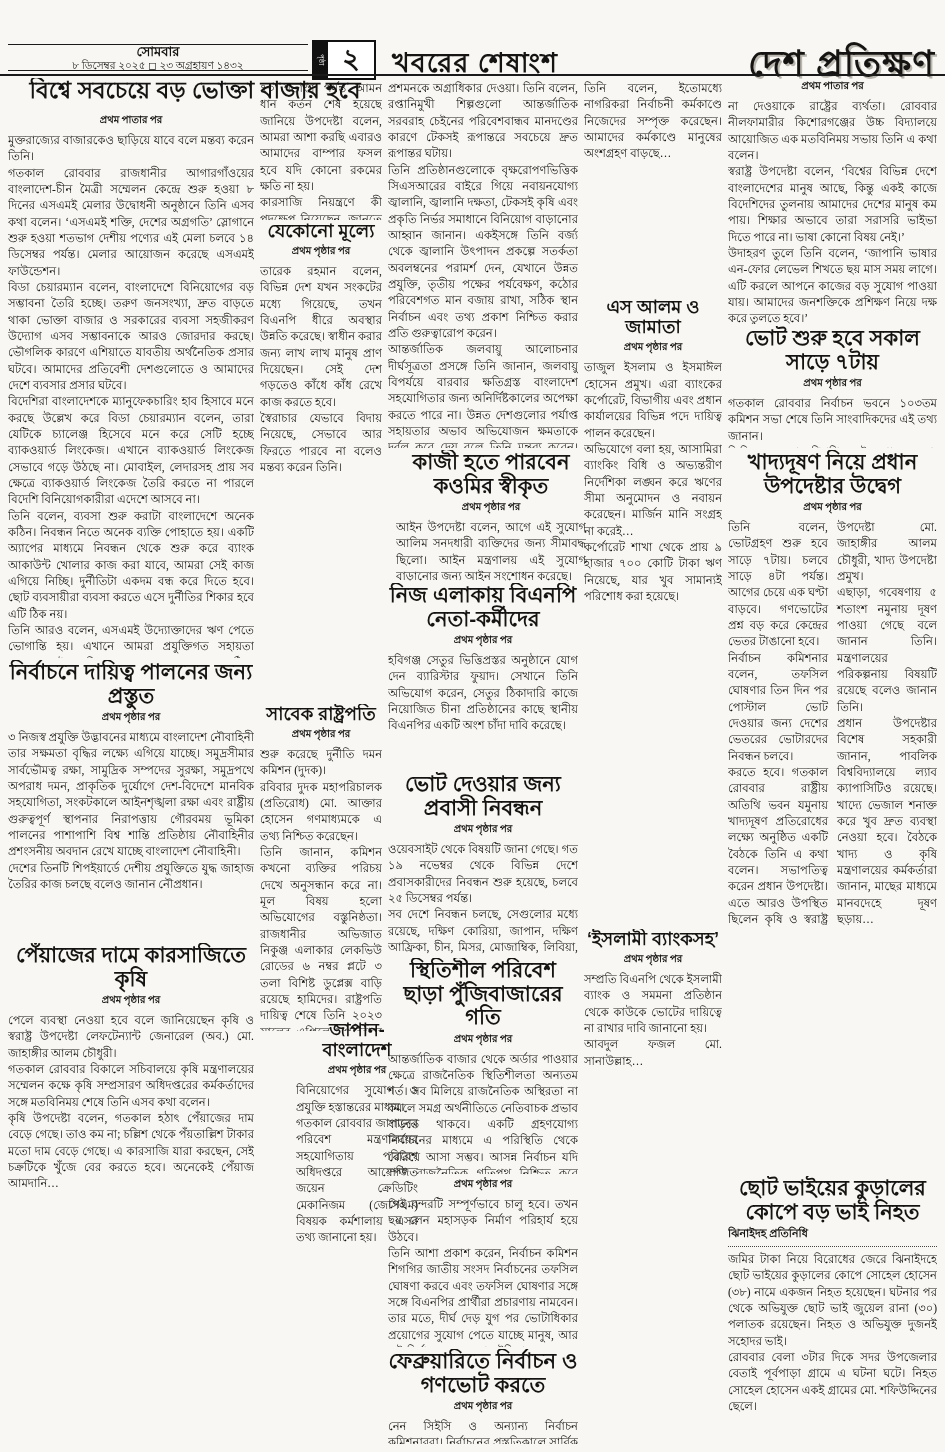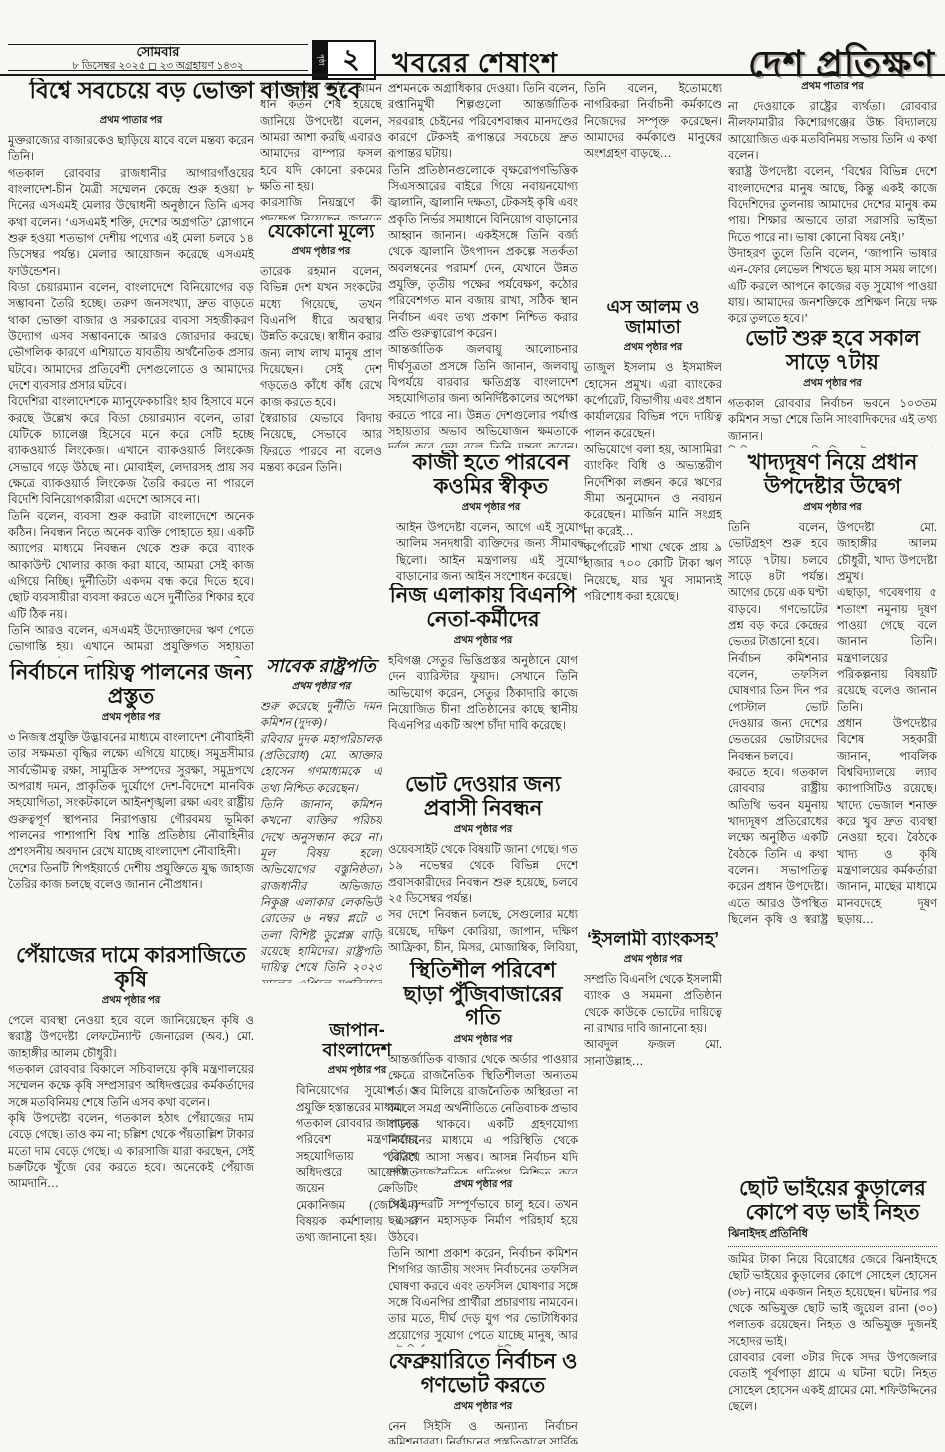--- a/index.html
+++ b/index.html
@@ -34,21 +34,21 @@
   .dotrule{border-top:1.5px dotted #444;margin:2px 0 4px 0;}
   .body{font-size:11.5px;line-height:1.42;text-align:justify;white-space:pre-line;overflow:hidden;}
   .two-col{column-count:2;column-gap:9px;}
   
   #b0{left:8px;  top:78px;  width:374px;height:34px;}   
   #b0b{left:8px; top:112px; width:246px;height:546px;}
   #b1{left:260px;top:80px;  width:122px;height:140px;}
   #b2{left:260px;top:221px; width:122px;height:470px;}
   #b3{left:8px;  top:660px; width:246px;height:281px;}
   #b4{left:8px;  top:943px; width:246px;height:501px;}
-  #b5{left:260px;top:656px; width:122px;height:327px;font-style:italic;}
+  #b5{left:260px;top:704px; width:122px;height:327px;}
   #b6{left:260px;top:1020px;width:122px;height:424px;margin-left:36px;}
   #b7{left:388px;top:80px;  width:190px;height:368px;}
   #b8{left:396px;top:450px; width:190px;height:131px;}
   #b9{left:388px;top:583px; width:190px;height:187px;}
   #b10{left:388px;top:772px;width:190px;height:184px;}
   #b11{left:388px;top:958px;width:190px;height:216px;}
   #b12{left:388px;top:1176px;width:190px;height:171px;}
   #b13{left:388px;top:1349px;width:190px;height:95px;}
   #b14{left:584px;top:80px; width:138px;height:215px;}
   #b15{left:584px;top:297px;width:138px;height:630px;}

